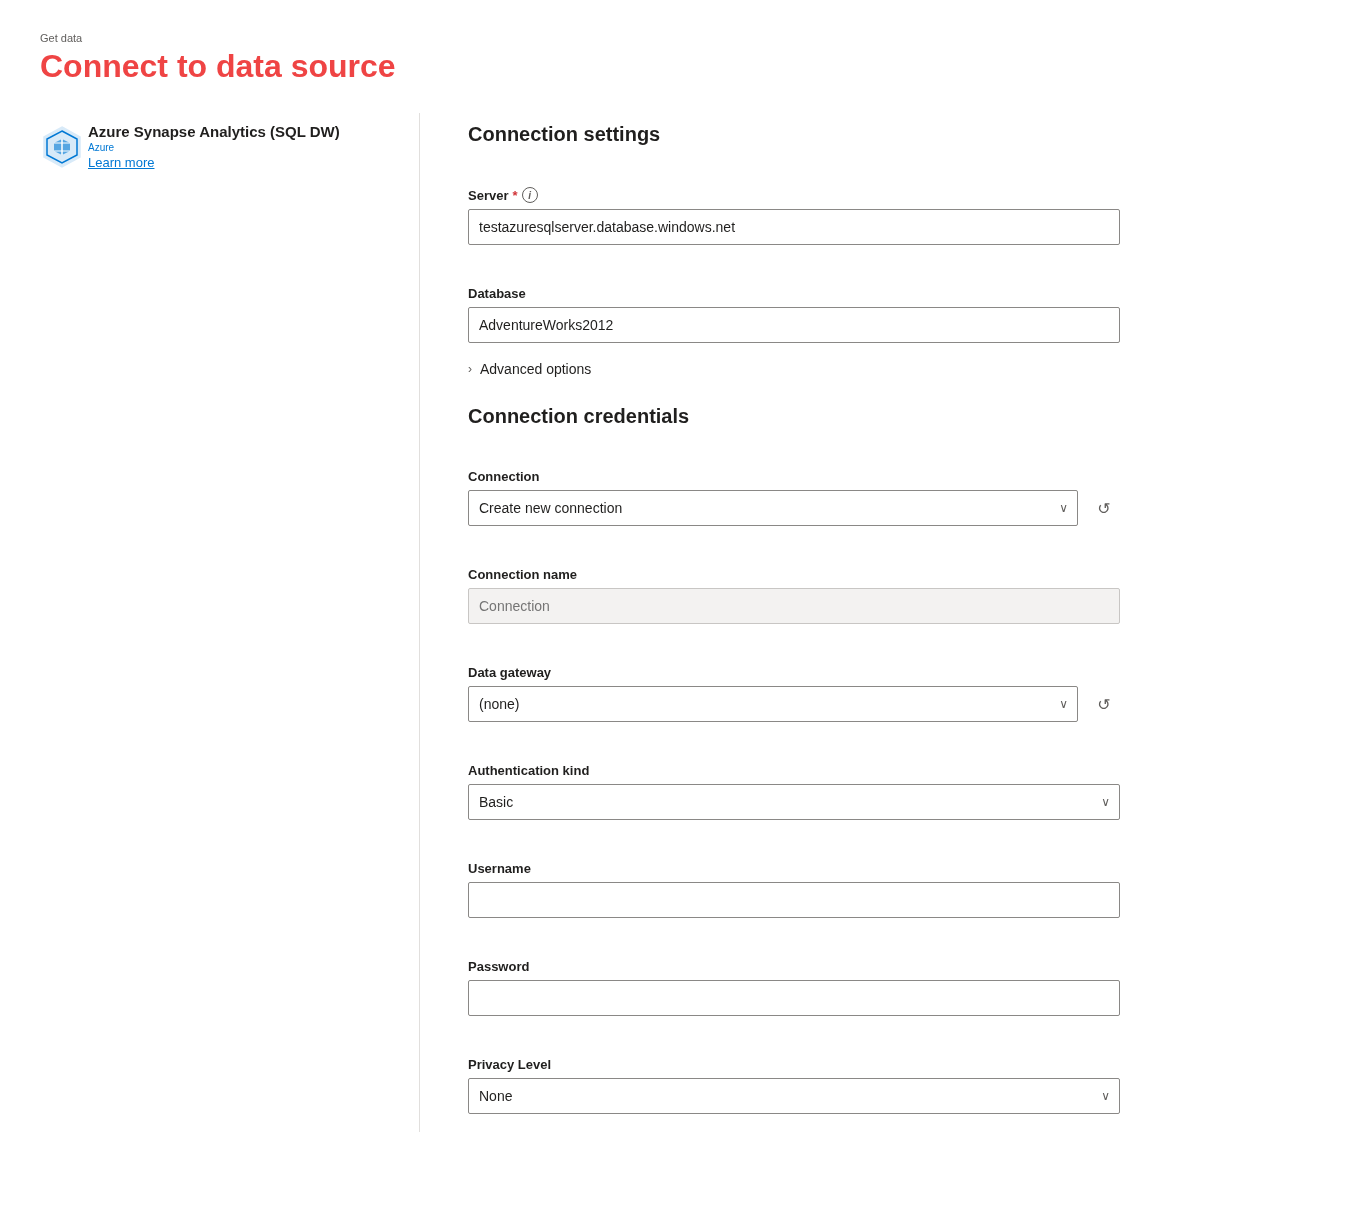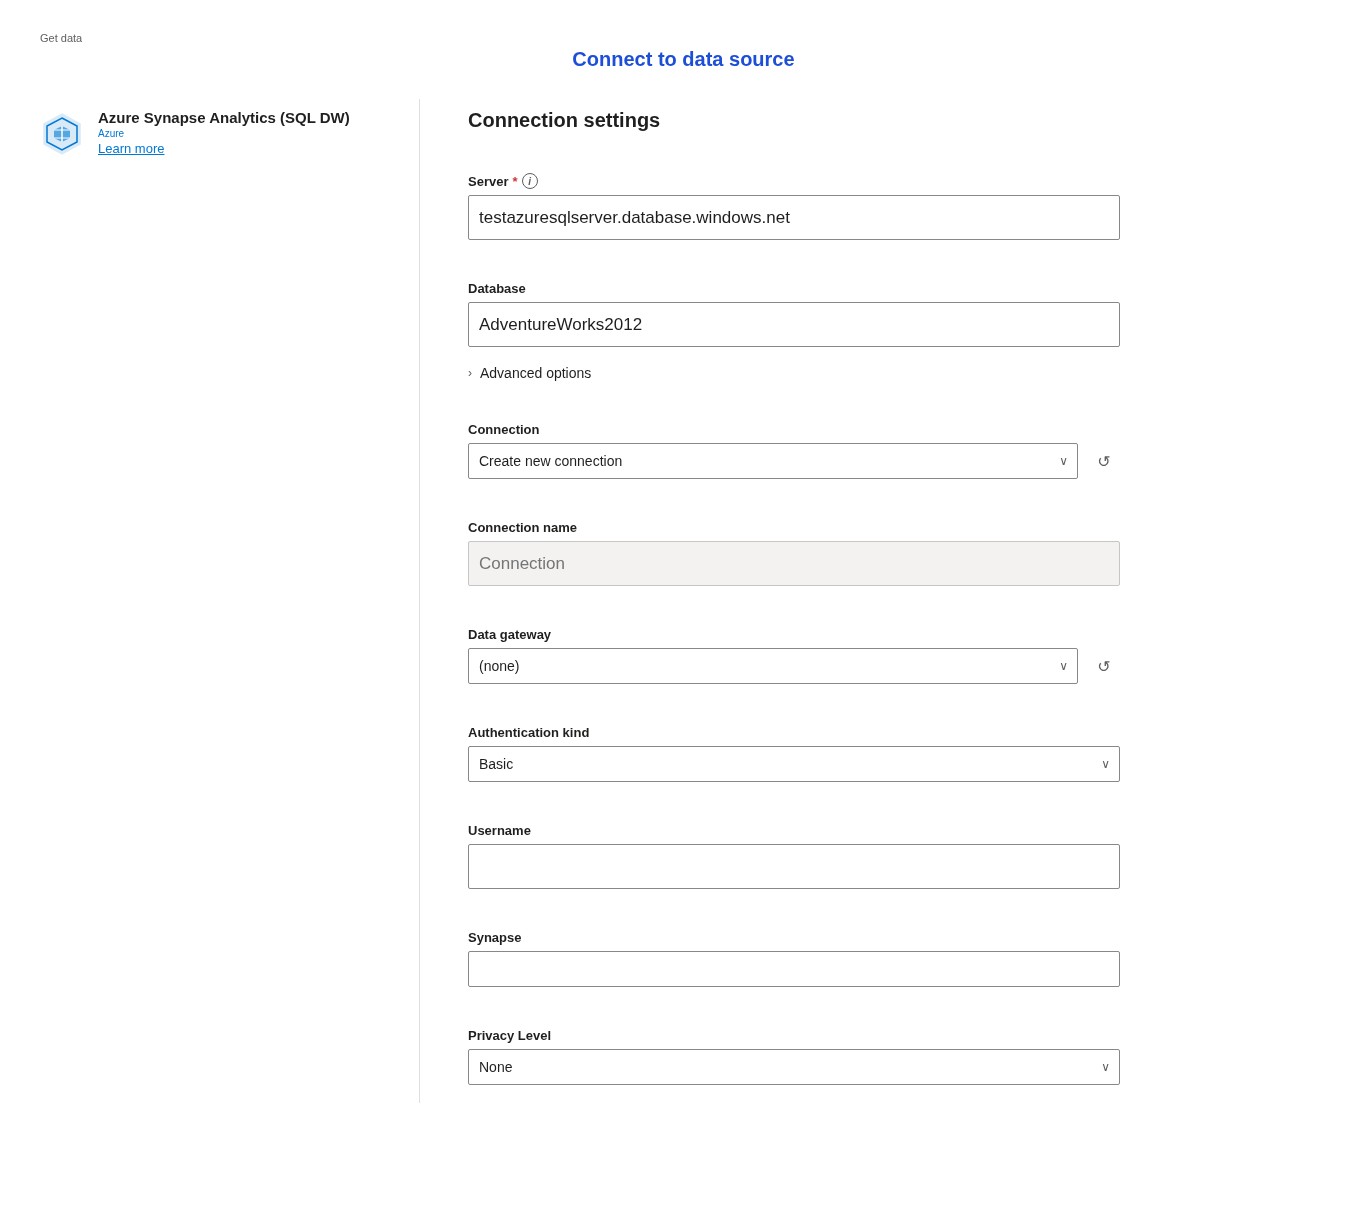--- a/index.html
+++ b/index.html
@@ -12,46 +12,45 @@
     }
     .page-header {
       margin-bottom: 28px;
     }
     .get-data-label {
       font-size: 11px;
       color: #605e5c;
       margin-bottom: 4px;
     }
     .page-title {
-      font-size: 20px;
-      font-weight: 600;
-      color: #1d4ed8;
-      text-align: center;
+      font-size: 32px;
+      font-weight: 600;
+      color: #ef4444;
     }
     .main-layout {
       display: flex;
       gap: 0;
     }
     .left-panel {
       width: 380px;
       min-width: 280px;
       padding-right: 40px;
       border-right: 1px solid #e1dfdd;
       padding-top: 10px;
     }
     .right-panel {
       flex: 1;
       padding-left: 48px;
       padding-top: 10px;
       max-width: 700px;
     }
     .connector-info {
       display: flex;
-      align-items: flex-end;
-      gap: 14px;
+      align-items: center;
+      gap: 4px;
     }
     .connector-icon {
       width: 44px;
       height: 44px;
       flex-shrink: 0;
     }
     .connector-details {
       display: flex;
       flex-direction: column;
       gap: 2px;
@@ -103,25 +102,25 @@
       border: 1.5px solid #605e5c;
       border-radius: 50%;
       font-size: 10px;
       color: #605e5c;
       cursor: pointer;
       font-style: italic;
       font-weight: 600;
     }
     .text-input {
       width: 100%;
-      height: 45px;
+      height: 36px;
       border: 1px solid #8a8886;
       border-radius: 2px;
       padding: 0 10px;
-      font-size: 17px;
+      font-size: 14px;
       color: #201f1e;
       background: #ffffff;
       outline: none;
     }
     .text-input.disabled {
       background: #f3f2f1;
       color: #a19f9d;
       border-color: #c8c6c4;
     }
     .advanced-options {
@@ -246,20 +245,21 @@
         <input class="text-input" type="text" value="AdventureWorks2012" style="">
       </div>
 
       <div class="advanced-options">
         <span class="chevron-right">›</span>
         <span>Advanced options</span>
       </div>
     </div>
 
     <div>
+      <h2 class="section-title">Connection credentials</h2>
 
       <div class="field-group">
         <label class="field-label">Connection</label>
         <div class="dropdown-container">
           <div class="dropdown-wrapper">
             <select class="dropdown-select">
               <option>Create new connection</option>
             </select>
             <span class="dropdown-chevron">∨</span>
           </div>
@@ -298,21 +298,21 @@
           <span class="dropdown-chevron">∨</span>
         </div>
       </div>
 
       <div class="field-group">
         <label class="field-label">Username</label>
         <input class="text-input" type="text" value="" style="">
       </div>
 
       <div class="field-group">
-        <label class="field-label">Synapse</label>
+        <label class="field-label">Password</label>
         <input class="password-input" type="password" value="" style="">
       </div>
 
       <div class="field-group">
         <label class="field-label">Privacy Level</label>
         <div class="dropdown-wrapper">
           <select class="dropdown-select">
             <option>None</option>
           </select>
           <span class="dropdown-chevron">∨</span>

